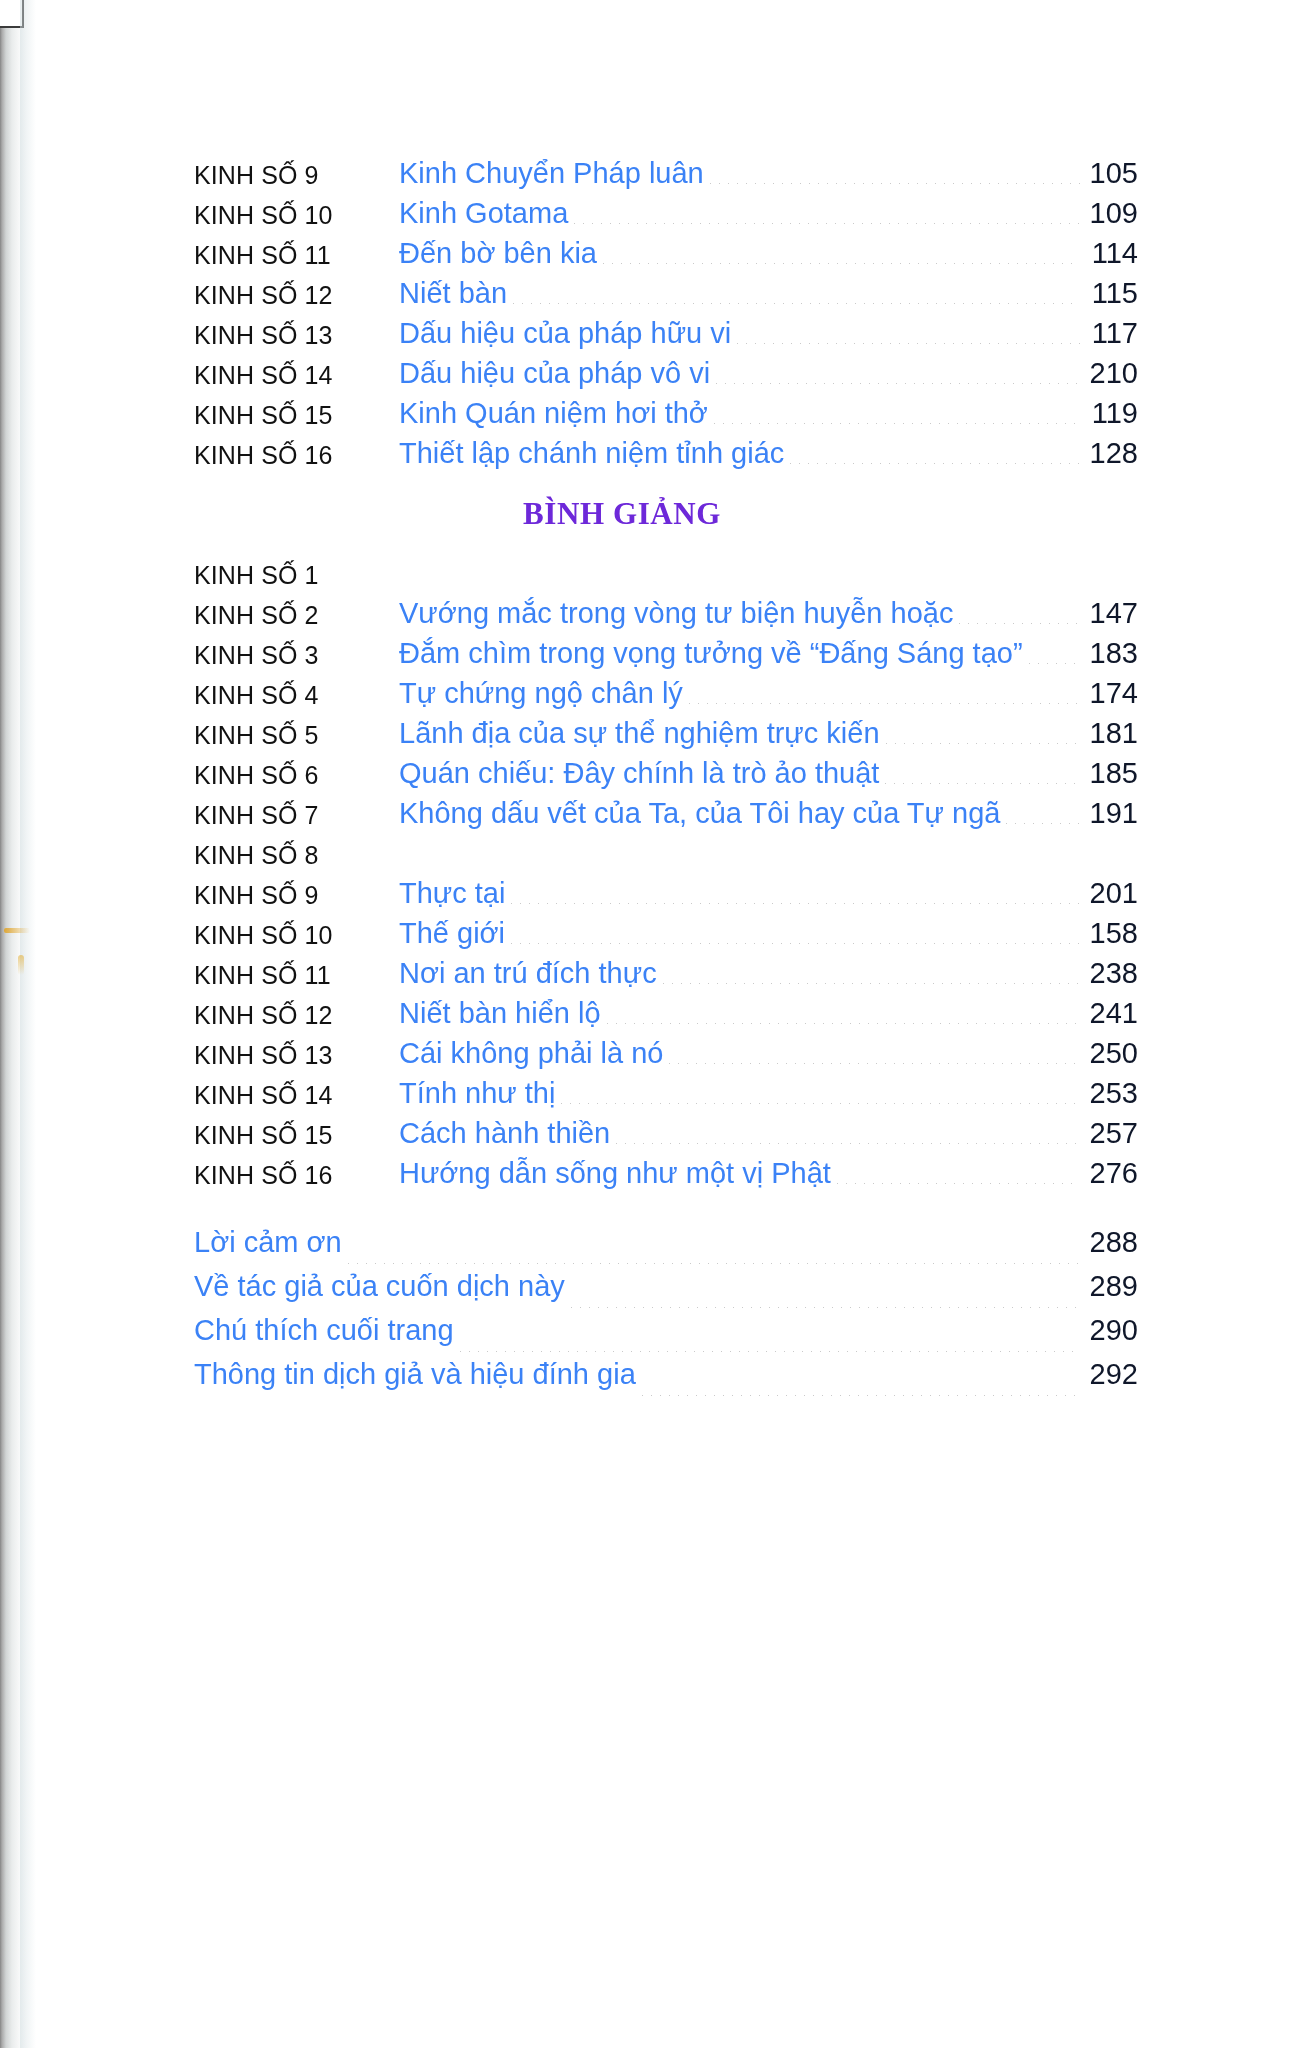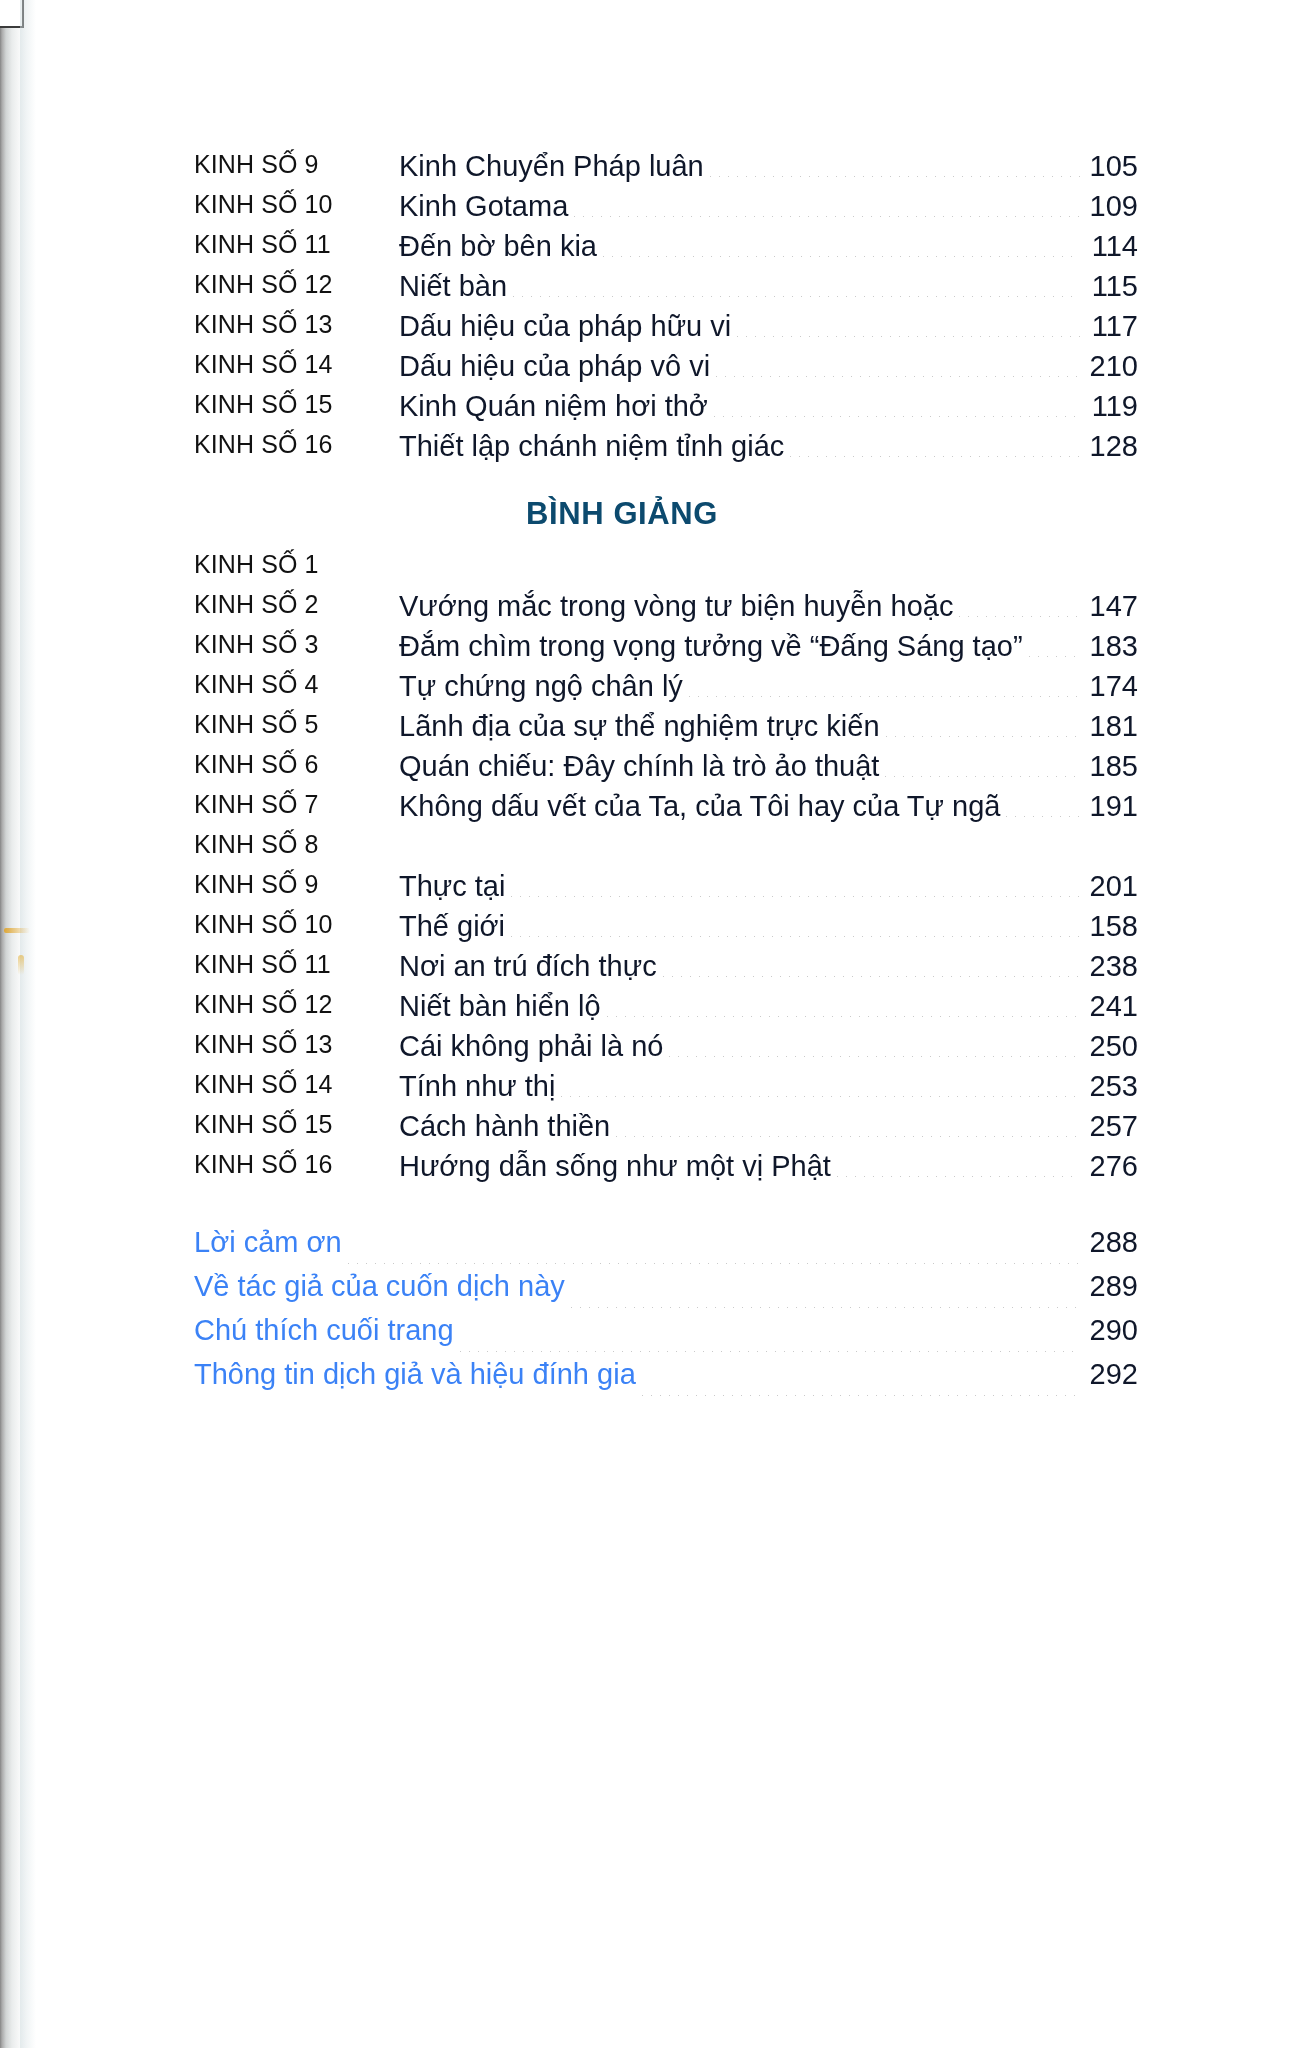--- a/index.html
+++ b/index.html
@@ -70,40 +70,40 @@
   .toc {
     position: absolute;
     left: 194px;
     top: 150px;
     width: 944px;
   }
 
   
   .entry {
     display: flex;
-    align-items: flex-start;
+    align-items: flex-end;
     height: 40px;
   }
   .entry-label {
     flex: 0 0 205px;
     font-size: 25px;
     letter-spacing: .1px;
     white-space: nowrap;
     color: #111111;
   }
   .entry-body {
     flex: 1 1 auto;
     display: flex;
     align-items: baseline;
     min-width: 0;
   }
   .entry-title {
     font-size: 29px;
     white-space: nowrap;
-    color: #0f172a;
+    color: #3b82f6;
   }
   .leader {
     flex: 1 1 auto;
     min-width: 6px;
     margin: 0 2px 0 2px;
     position: relative;
     height: 1px;
     align-self: flex-end;
     margin-bottom: 6px;
     overflow: hidden;
@@ -130,21 +130,22 @@
   }
 
   
   .section-heading {
     text-align: center;
     font-size: 31px;
     font-weight: bold;
     letter-spacing: .6px;
     padding: 26px 0 18px 0;
     margin-right: 88px;
-    color: #0c4a6e;
+    color: #6d28d9;
+    font-family: Liberation Serif, serif;
   }
 
   
   .backmatter {
     margin-top: 36px;
   }
   .back-entry {
     display: flex;
     align-items: baseline;
     height: 44px;

